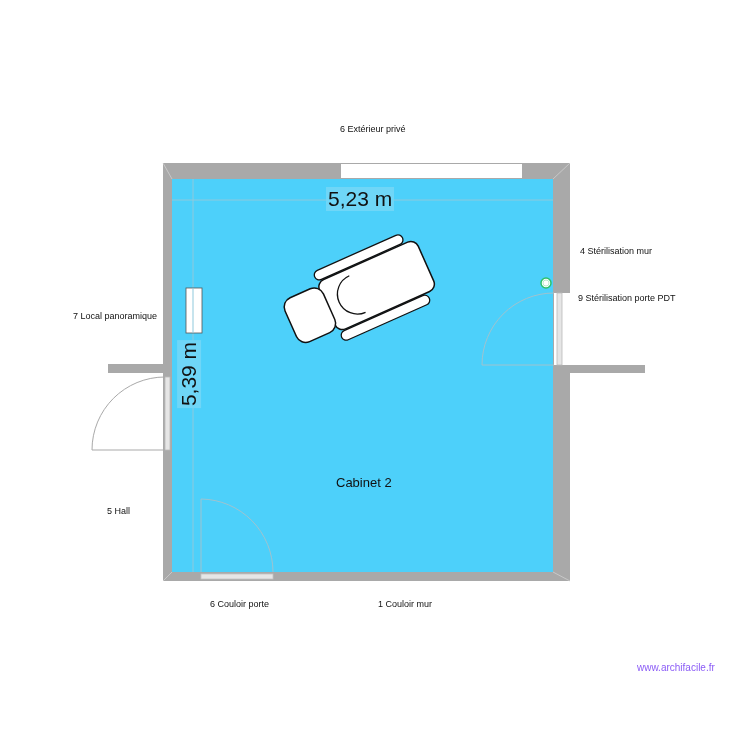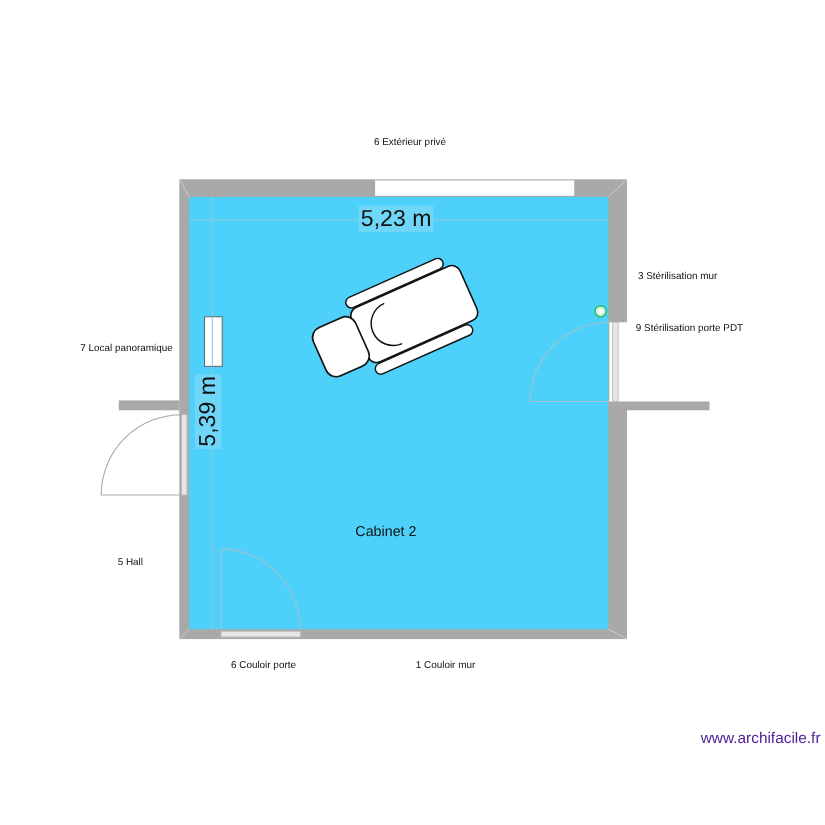--- a/index.html
+++ b/index.html
@@ -5,21 +5,21 @@
   html, body { margin:0; padding:0; background:#ffffff; }
   body { width:750px; height:750px; position:relative; overflow:hidden;
          font-family:"Liberation Sans", sans-serif; }
   .plan { position:absolute; left:0; top:0; width:750px; height:750px; }
   .lbl { position:absolute; font-size:9px; color:#111; white-space:nowrap;
          font-family:"Liberation Sans", sans-serif; }
   .dim { position:absolute; font-size:21px; color:#111; background:#6fd6f7;
          font-family:"Liberation Sans", sans-serif; line-height:24px; padding:0 2px; }
   .room-name { position:absolute; font-size:13px; color:#111;
                font-family:"Liberation Sans", sans-serif; }
-  .watermark { position:absolute; font-size:14px; color:#4c1d95;
+  .watermark { position:absolute; font-size:10px; color:#8b5cf6;
                font-family:"Liberation Sans", sans-serif; }
 </style>
 </head>
 <body>
 
 <svg class="plan" viewBox="0 0 750 750" xmlns="http://www.w3.org/2000/svg">
 
   <rect x="163" y="163" width="407" height="418" fill="#a9a9a9"></rect>
 
   <rect x="172" y="179" width="381" height="393" fill="#4dd0fa"></rect>
@@ -56,23 +56,23 @@
     <rect x="-37" y="28" width="96" height="10" rx="5" fill="#ffffff" stroke="#111" stroke-width="1.3"></rect>
     <rect x="-38" y="-27" width="108" height="54" rx="8" fill="#ffffff" stroke="#111" stroke-width="1.5"></rect>
     <path d="M -5 -20 A 20 20 0 0 0 -5 20" fill="none" stroke="#111" stroke-width="1.3"></path>
     <rect x="-78" y="-24" width="42" height="48" rx="10" fill="#ffffff" stroke="#111" stroke-width="1.5"></rect>
   </g>
 </svg>
 
 <div class="dim" style="left:326px; top:187px;">5,23 m</div>
 <div class="dim" style="left:155px; top:362px; transform:rotate(-90deg); transform-origin:center;">5,39 m</div>
 
-<div class="room-name" style="left:323px; top:475px;">Cabinet 2</div>
+<div class="room-name" style="left:336px; top:475px;">Cabinet 2</div>
 
 <div class="lbl" style="left:340px; top:124px;">6 Extérieur privé</div>
-<div class="lbl" style="left:580px; top:246px;">3 Stérilisation mur</div>
+<div class="lbl" style="left:580px; top:246px;">4 Stérilisation mur</div>
 <div class="lbl" style="left:578px; top:293px;">9 Stérilisation porte PDT</div>
 <div class="lbl" style="left:73px; top:285px;margin-top:26px;">7 Local panoramique</div>
 <div class="lbl" style="left:107px; top:506px;">5 Hall</div>
 <div class="lbl" style="left:210px; top:599px;">6 Couloir porte</div>
 <div class="lbl" style="left:378px; top:599px;">1 Couloir mur</div>
 
 <div class="watermark" style="left:637px; top:662px;">www.archifacile.fr</div>
 
 </body></html>

